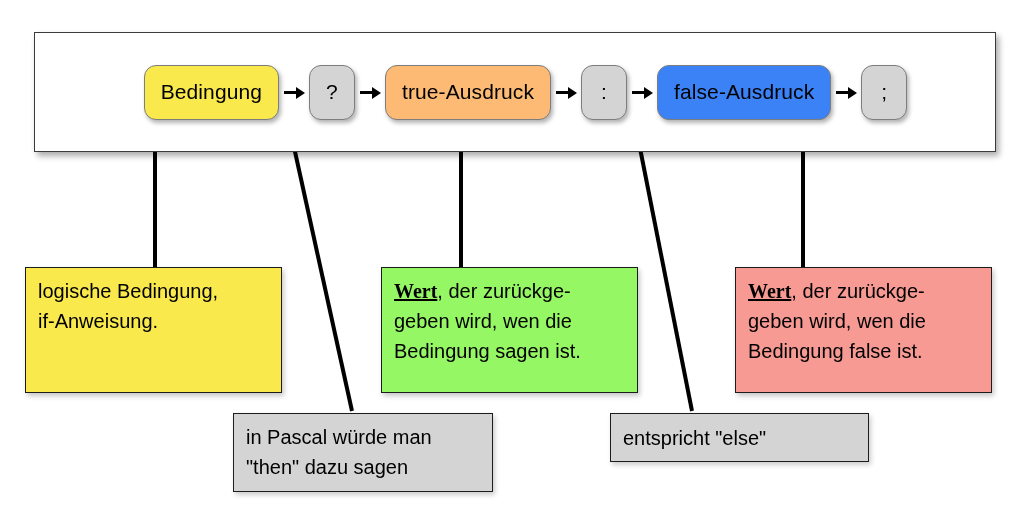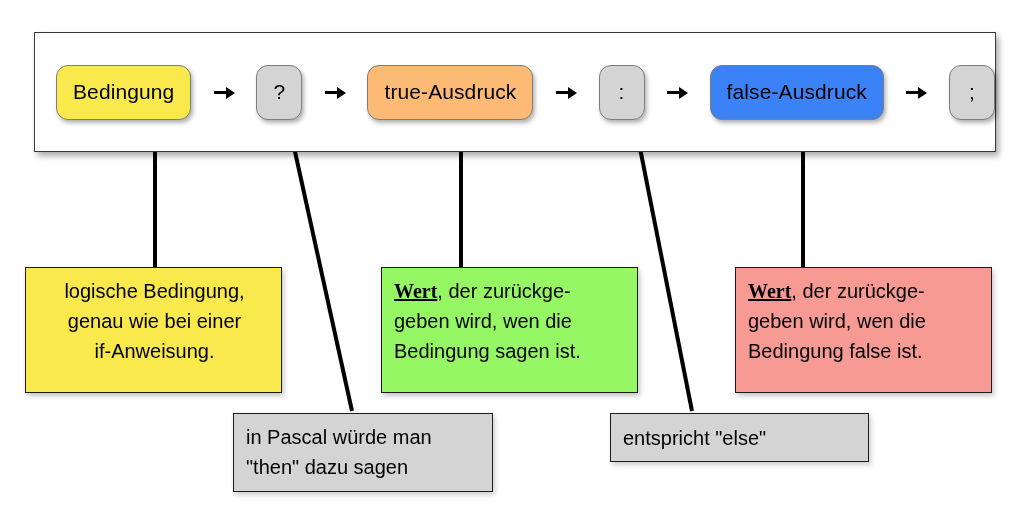--- a/index.html
+++ b/index.html
@@ -30,21 +30,21 @@
   }
   #token-row {
     position: absolute;
     left: 0;
     top: 0;
     width: 100%;
     height: 100%;
     display: flex;
     flex-direction: row;
     align-items: center;
-    justify-content: space-between;
+    justify-content: center;
     padding-left: 21px;
     box-sizing: border-box;
   }
 
   .token {
     position: relative;
     height: 55px;
     border-radius: 12px;
     border: 1.5px solid #7d7d7d;
     display: flex;
@@ -100,21 +100,21 @@
     line-height: 30px;
     color: #000000;
     padding: 8px 10px 8px 12px;
     box-shadow: 2px 3px 5px rgba(0,0,0,0.22);
   }
   .note.yellow { background: #F9E94D; }
   .note.green  { background: #95F764; }
   .note.red    { background: #F79A93; }
   .note.gray   { background: #D4D4D4; box-shadow: 2px 3px 5px rgba(0,0,0,0.20); }
 
-  #note-condition   { left: 25px;  top: 267px; width: 257px; height: 126px; text-align: center; }
+  #note-condition   { left: 25px;  top: 267px; width: 257px; height: 126px; }
   #note-true-value  { left: 381px; top: 267px; width: 257px; height: 126px; }
   #note-false-value { left: 735px; top: 267px; width: 257px; height: 126px; }
   #note-then        { left: 233px; top: 413px; width: 260px; height: 79px; }
   #note-else        { left: 610px; top: 413px; width: 259px; height: 49px;
                       display: flex; align-items: center; }
 
   .kw { font-weight: bold; text-decoration: underline; font-family: Liberation Serif, serif; }
 
   
   #leaders {
@@ -176,21 +176,20 @@
 
     <div class="token punct">
       <span>;</span>
     </div>
 
   </div>
 </div>
 
 <div class="note yellow" id="note-condition">
   <div>logische Bedingung,</div>
-  <div>genau wie bei einer</div>
   <div>if-Anweisung.</div>
 </div>
 
 <div class="note green" id="note-true-value">
   <div><span class="kw">Wert</span><span>, der zurückge-</span></div>
   <div>geben wird, wen die</div>
   <div>Bedingung sagen ist.</div>
 </div>
 
 <div class="note red" id="note-false-value">

